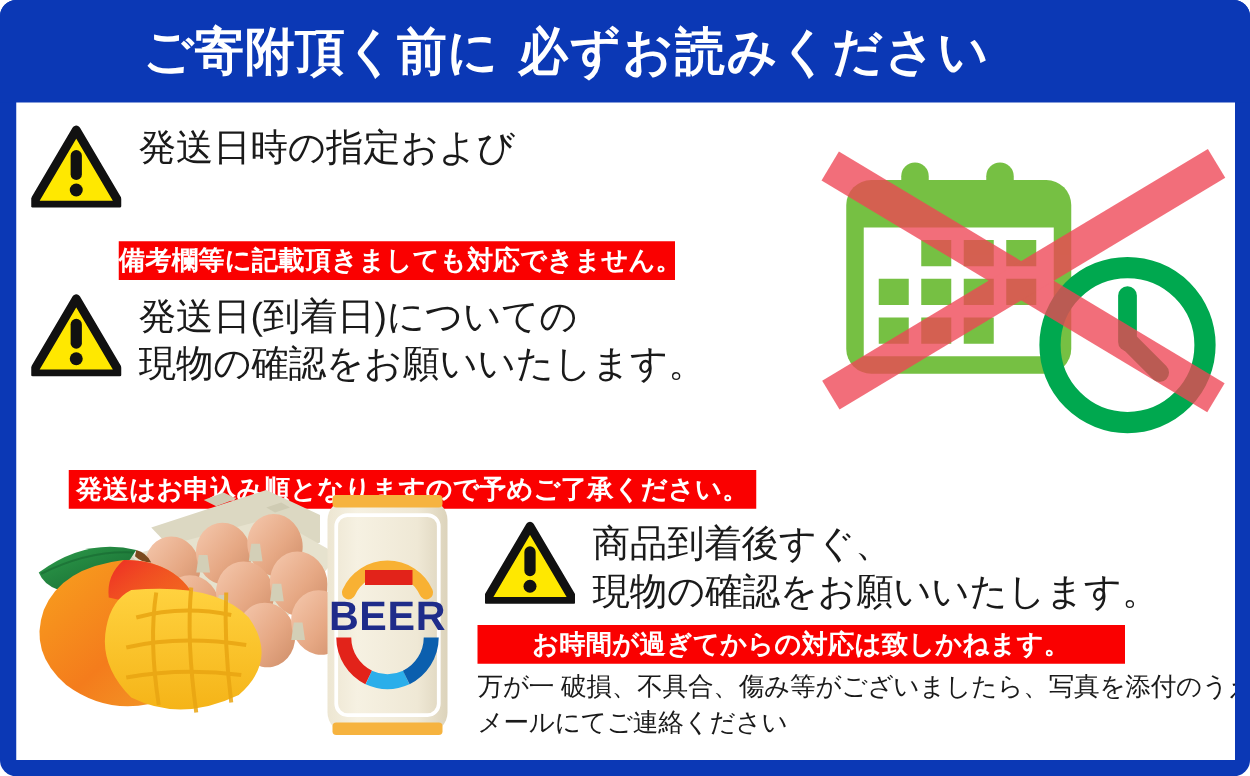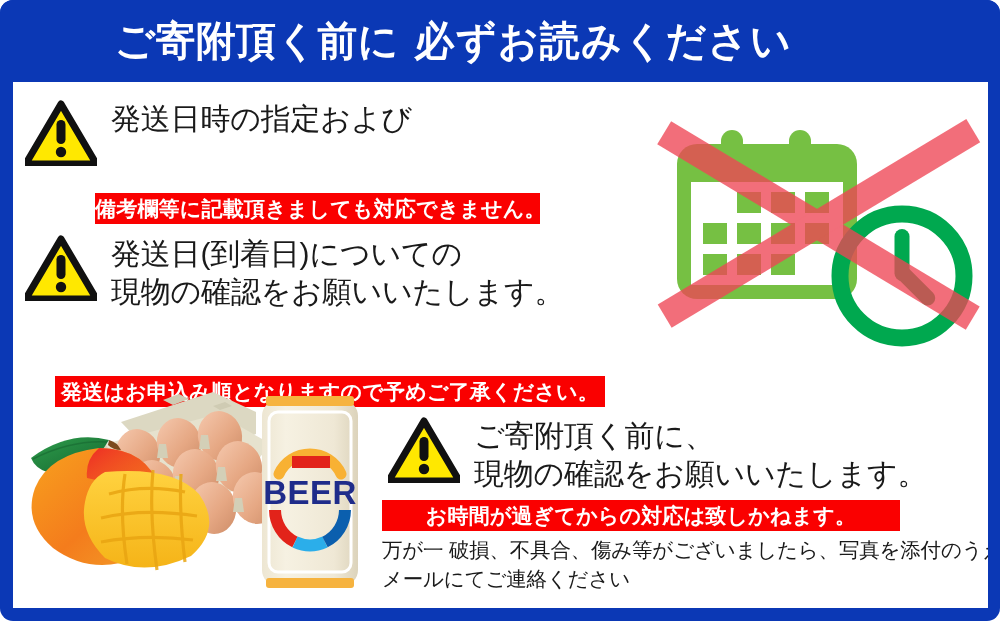--- a/index.html
+++ b/index.html
@@ -191,21 +191,21 @@
     <div class="warn-block" id="block3">
       <div class="warn-row">
         <span class="tri">
           <svg width="72" height="66" viewBox="0 0 72 66" aria-hidden="true">
             <path d="M36 4 L69 60 Q71.5 64 66.5 64 L5.5 64 Q0.5 64 3 60 Z" fill="#FFE800" stroke="#111111" stroke-width="7" stroke-linejoin="round"></path>
             <rect x="31.5" y="20" width="9" height="24" rx="4.5" fill="#111111"></rect>
             <circle cx="36" cy="52" r="5.2" fill="#111111"></circle>
           </svg>
         </span>
         <div class="warn-lines">
-          <div class="warn-line">ご寄附頂く前に、</div>
+          <div class="warn-line">商品到着後すぐ、</div>
           <div class="warn-line">現物の確認をお願いいたします。</div>
         </div>
       </div>
     </div>
     <div class="red-banner" id="banner3">お時間が過ぎてからの対応は致しかねます。</div>
 
     <div class="footnote">
       <div>万が一 破損、不具合、傷み等がございましたら、写真を添付のうえ</div>
       <div>メールにてご連絡ください</div>
     </div>

